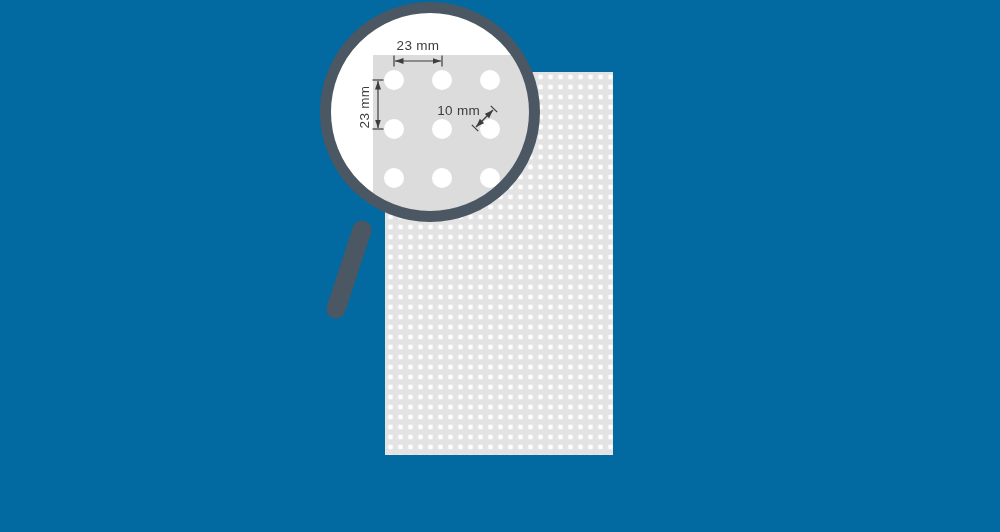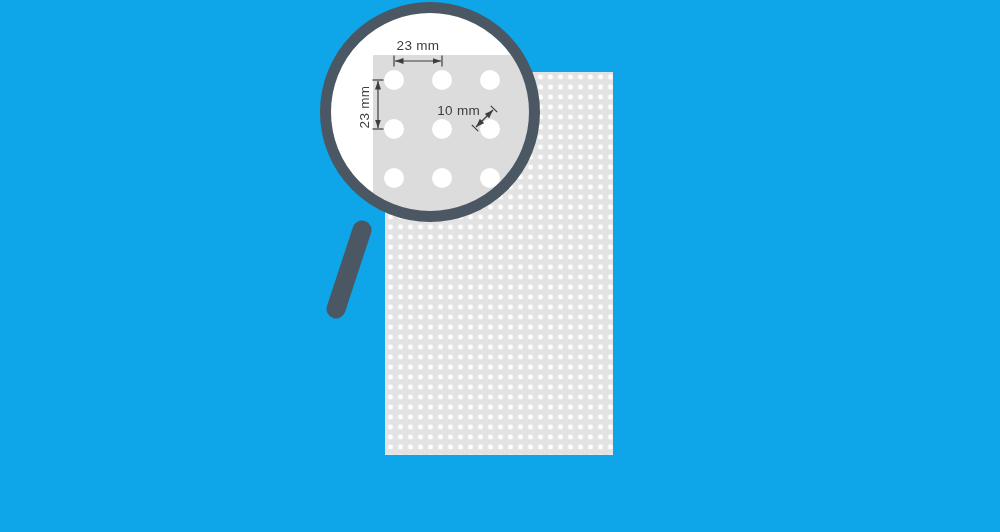--- a/index.html
+++ b/index.html
@@ -5,21 +5,21 @@
   html, body {
     margin: 0;
     padding: 0;
     background: #ffffff;
     font-family: "Liberation Sans", sans-serif;
   }
   .stage {
     position: relative;
     width: 1000px;
     height: 532px;
-    background: #0ea5e9;
+    background: #0369a1;
     overflow: hidden;
   }
   svg.illustration {
     position: absolute;
     left: 0;
     top: 0;
     display: block;
   }
   svg text.dim-label {
     font-family: "Liberation Sans", sans-serif;

